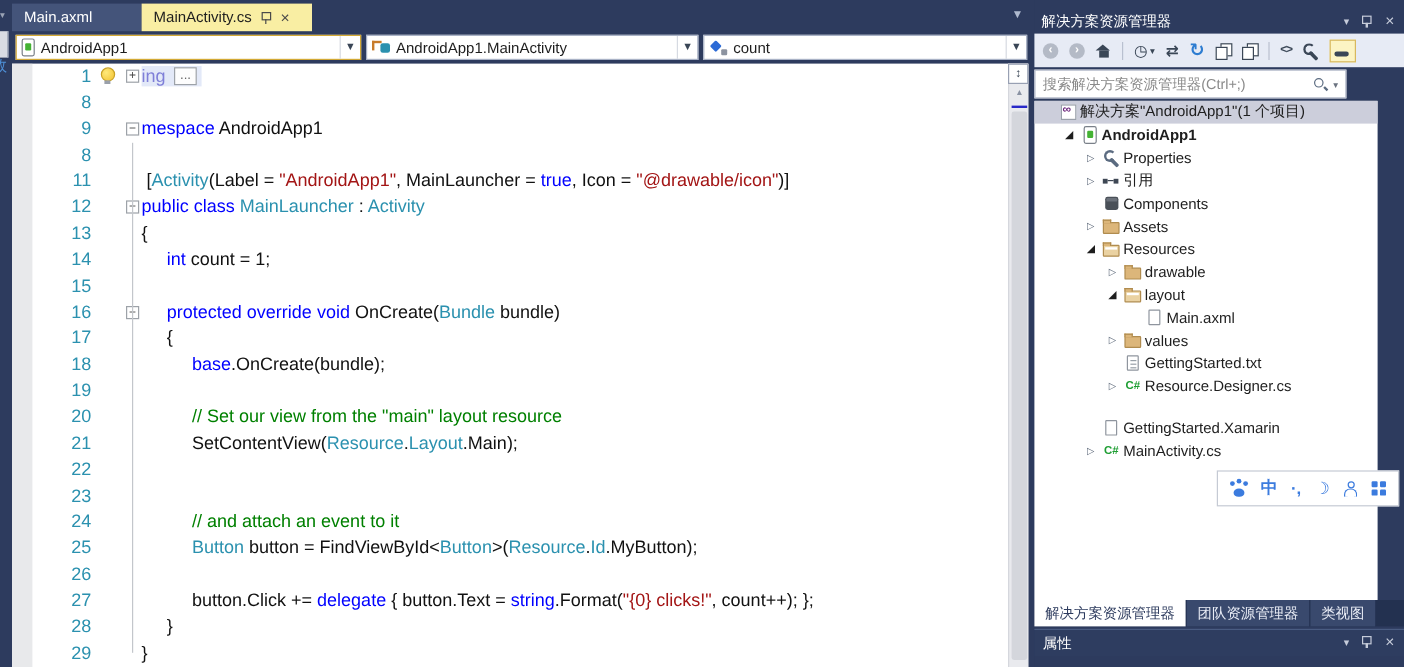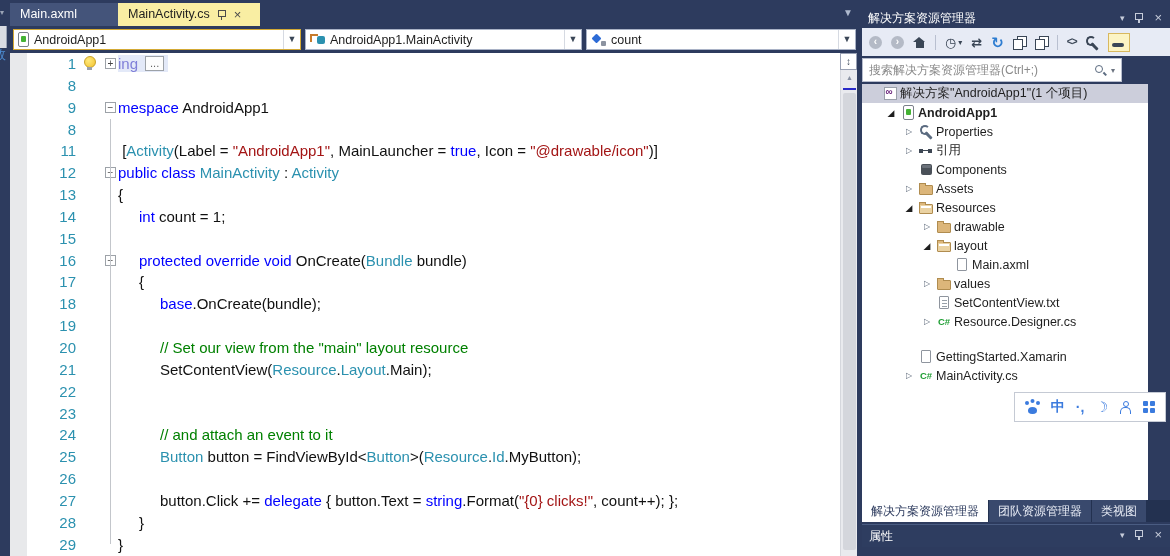--- a/index.html
+++ b/index.html
@@ -171,21 +171,21 @@
   </div>
 
   <div id="editor">
     <div id="gutter"></div>
     <div id="elines">
         <div class="eline"><span class="eln">1</span><span class="efold"><span class="bulb"></span><span class="fbox">+</span></span><span class="ecode" style="padding-left: 2px;"><span class="l1bg"><span class="tk-u">ing</span><span class="ebox">...</span></span></span></div>
         <div class="eline"><span class="eln">8</span><span class="efold"></span><span class="ecode" style="padding-left: 2px;"></span></div>
         <div class="eline"><span class="eln">9</span><span class="efold"><span class="fbox">−</span></span><span class="ecode" style="padding-left: 2px;"><span class="tk-k">mespace</span><span class="tk-p"> AndroidApp1</span></span></div>
         <div class="eline"><span class="eln">8</span><span class="efold"></span><span class="ecode" style="padding-left: 2px;"></span></div>
         <div class="eline"><span class="eln">11</span><span class="efold"></span><span class="ecode" style="padding-left: 2px;"><span class="tk-p"> [</span><span class="tk-t">Activity</span><span class="tk-p">(Label = </span><span class="tk-s">"AndroidApp1"</span><span class="tk-p">, MainLauncher = </span><span class="tk-k">true</span><span class="tk-p">, Icon = </span><span class="tk-s">"@drawable/icon"</span><span class="tk-p">)]</span></span></div>
-        <div class="eline"><span class="eln">12</span><span class="efold"><span class="fbox">−</span></span><span class="ecode" style="padding-left: 2px;"><span class="tk-k">public class</span><span class="tk-p"> </span><span class="tk-t">MainActivity</span><span class="tk-p"> : </span><span class="tk-t">Activity</span></span></div>
+        <div class="eline"><span class="eln">12</span><span class="efold"><span class="fbox">−</span></span><span class="ecode" style="padding-left: 2px;"><span class="tk-k">public class</span><span class="tk-p"> </span><span class="tk-t">MainLauncher</span><span class="tk-p"> : </span><span class="tk-t">Activity</span></span></div>
         <div class="eline"><span class="eln">13</span><span class="efold"></span><span class="ecode" style="padding-left: 2px;"><span class="tk-p">{</span></span></div>
         <div class="eline"><span class="eln">14</span><span class="efold"></span><span class="ecode" style="padding-left: 23px;"><span class="tk-k">int</span><span class="tk-p"> count = 1;</span></span></div>
         <div class="eline"><span class="eln">15</span><span class="efold"></span><span class="ecode" style="padding-left: 2px;"></span></div>
         <div class="eline"><span class="eln">16</span><span class="efold"><span class="fbox">−</span></span><span class="ecode" style="padding-left: 23px;"><span class="tk-k">protected override void</span><span class="tk-p"> OnCreate(</span><span class="tk-t">Bundle</span><span class="tk-p"> bundle)</span></span></div>
         <div class="eline"><span class="eln">17</span><span class="efold"></span><span class="ecode" style="padding-left: 23px;"><span class="tk-p">{</span></span></div>
         <div class="eline"><span class="eln">18</span><span class="efold"></span><span class="ecode" style="padding-left: 44px;"><span class="tk-k">base</span><span class="tk-p">.OnCreate(bundle);</span></span></div>
         <div class="eline"><span class="eln">19</span><span class="efold"></span><span class="ecode" style="padding-left: 2px;"></span></div>
         <div class="eline"><span class="eln">20</span><span class="efold"></span><span class="ecode" style="padding-left: 44px;"><span class="tk-c">// Set our view from the "main" layout resource</span></span></div>
         <div class="eline"><span class="eln">21</span><span class="efold"></span><span class="ecode" style="padding-left: 44px;"><span class="tk-p">SetContentView(</span><span class="tk-t">Resource</span><span class="tk-p">.</span><span class="tk-t">Layout</span><span class="tk-p">.Main);</span></span></div>
         <div class="eline"><span class="eln">22</span><span class="efold"></span><span class="ecode" style="padding-left: 2px;"></span></div>
@@ -316,21 +316,21 @@
           <span class="tico">
             <span class="ico i-folder"></span>
           </span>
           <span>values</span>
         </div>
         <div class="trow" style="padding-left: 58px;">
           <span class="texp"></span>
           <span class="tico">
             <span class="ico i-file text"></span>
           </span>
-          <span>SetContentView.txt</span>
+          <span>GettingStarted.txt</span>
         </div>
         <div class="trow" style="padding-left: 58px;">
           <span class="texp">▷</span>
           <span class="tico">
             <span class="ico i-cs">C#</span>
           </span>
           <span>Resource.Designer.cs</span>
         </div>
         <div class="trow" style="padding-left: 40px; margin-top: 16px;">
           <span class="texp"></span>

